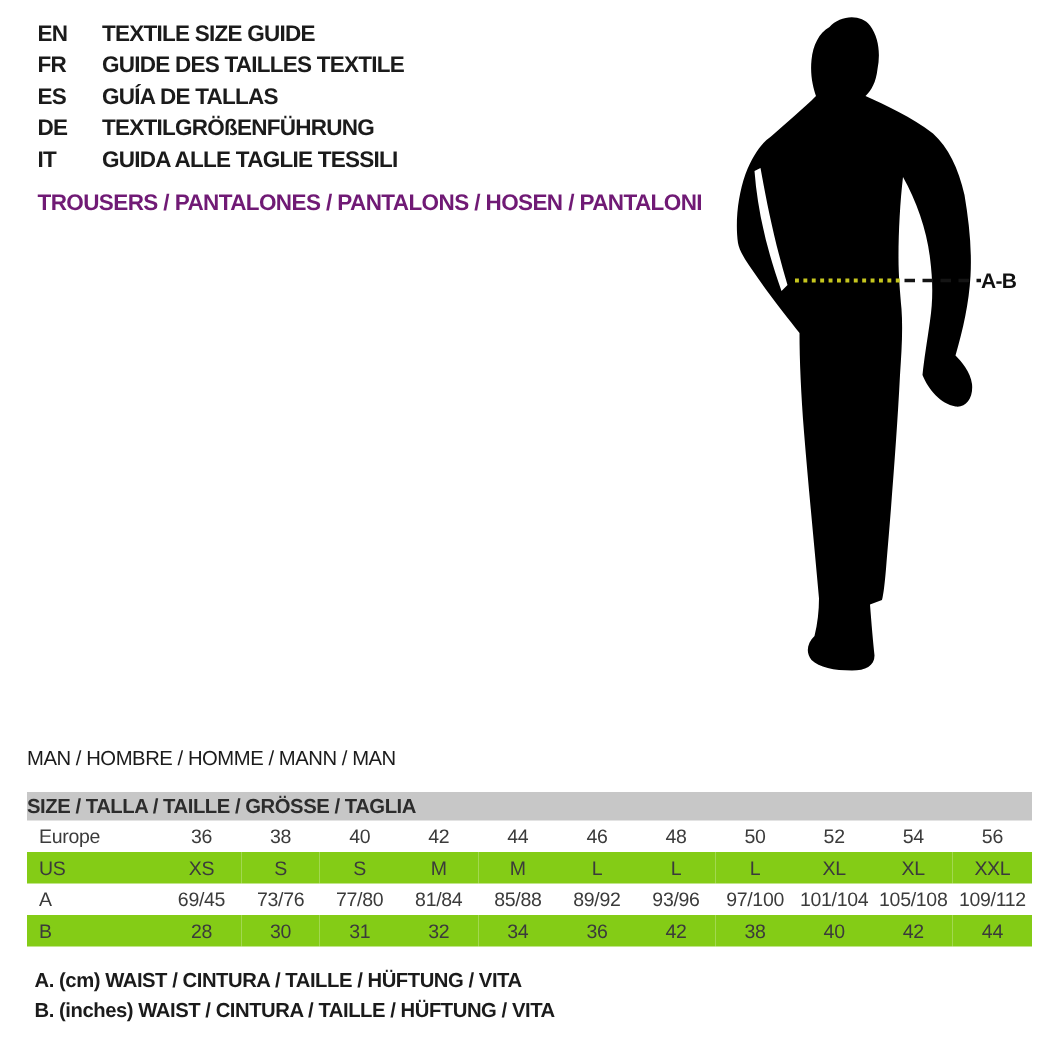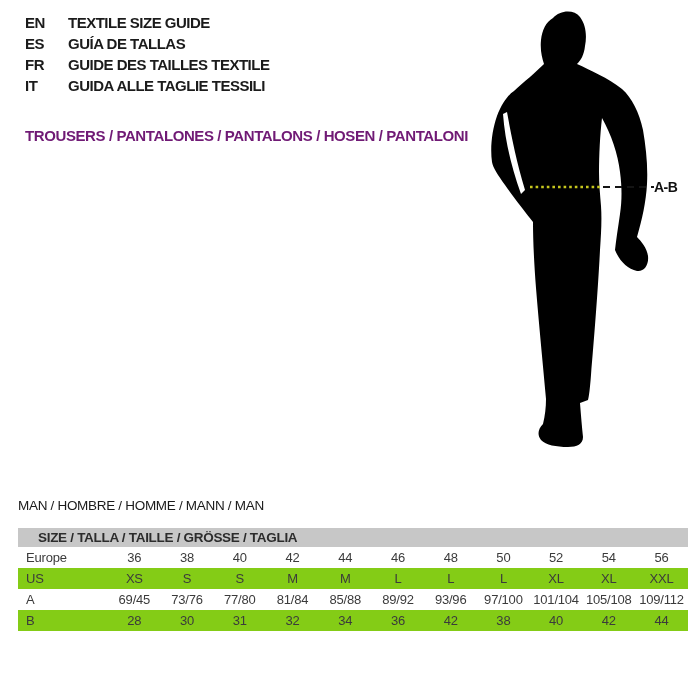--- a/index.html
+++ b/index.html
@@ -31,21 +31,21 @@
     position:absolute; left:18px; top:498px;
     font-weight:normal; font-size:13.5px; letter-spacing:-0.3px; color:#1b1b1b; white-space:nowrap;
   }
   
   .size-table {
     position:absolute; left:18px; top:528px; width:670px;
     border-collapse:collapse; table-layout:fixed;
     font-size:13px; letter-spacing:-0.2px; color:#3b3b3b;
   }
   .size-table thead th {
-    background:#c7c7c7; text-align:left; padding:0 0 0 20px; height:19px;
+    background:#c7c7c7; text-align:left; padding:0 0 0 0; height:19px;
     font-weight:bold; font-size:13.5px; letter-spacing:-0.3px; color:#2c2c2c; white-space:nowrap;
   }
   .size-table td { text-align:center; height:21px; padding:0; white-space:nowrap; }
   .size-table td.row-label { text-align:left; padding-left:8px; }
   .size-table col.label-col { width:90px; }
   .size-table tr.alt { background:#84cc16; }
   
   .footnotes { position:absolute; left:23px; top:644px; }
   .footnote {
     font-weight:bold; font-size:13.5px; letter-spacing:-0.3px;
@@ -56,26 +56,30 @@
 <body>
 
 <div class="canvas">
 
   <div class="lang-list">
     <div class="lang-row">
       <span class="lang-code">EN</span>
       <span class="lang-label">TEXTILE SIZE GUIDE</span>
     </div>
     <div class="lang-row">
+      <span class="lang-code">FR</span>
+      <span class="lang-label">GUIDE DES TAILLES TEXTILE</span>
+    </div>
+    <div class="lang-row">
       <span class="lang-code">ES</span>
       <span class="lang-label">GUÍA DE TALLAS</span>
     </div>
     <div class="lang-row">
-      <span class="lang-code">FR</span>
-      <span class="lang-label">GUIDE DES TAILLES TEXTILE</span>
+      <span class="lang-code">DE</span>
+      <span class="lang-label">TEXTILGRÖßENFÜHRUNG</span>
     </div>
     <div class="lang-row">
       <span class="lang-code">IT</span>
       <span class="lang-label">GUIDA ALLE TAGLIE TESSILI</span>
     </div>
   </div>
 
   <div class="category-title">TROUSERS / PANTALONES / PANTALONS / HOSEN / PANTALONI</div>
 
   <div class="figure-wrap">
@@ -196,14 +200,18 @@
         <td>36</td>
         <td>42</td>
         <td>38</td>
         <td>40</td>
         <td>42</td>
         <td>44</td>
       </tr>
     </tbody>
   </table>
 
+  <div class="footnotes">
+    <div class="footnote">A. (cm) WAIST / CINTURA / TAILLE / HÜFTUNG / VITA</div>
+    <div class="footnote">B. (inches) WAIST / CINTURA / TAILLE / HÜFTUNG / VITA</div>
+  </div>
 
 </div>
 
 </body></html>

